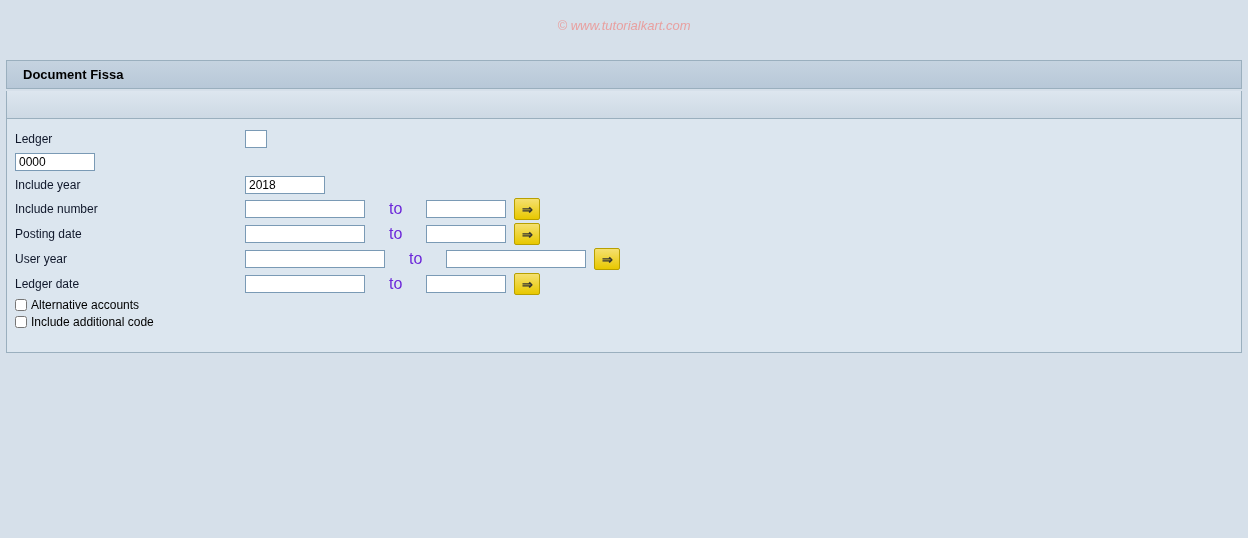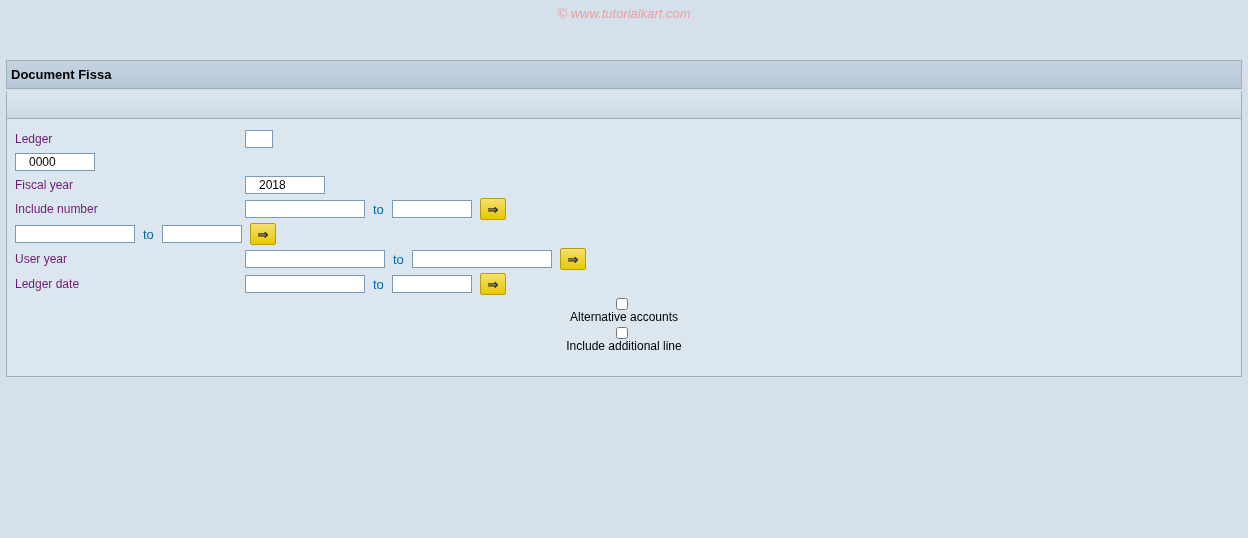--- a/index.html
+++ b/index.html
@@ -14,39 +14,39 @@
       font-size: 12px;
       color: #000;
       width: 1248px;
       height: 538px;
       overflow: hidden;
       position: relative;
     }
 
     .watermark {
       position: absolute;
-      top: 6px;
+      top: 18px;
       left: 50%;
       transform: translateX(-50%);
       color: #e8a0a0;
       font-size: 13px;
       font-style: italic;
       white-space: nowrap;
       z-index: 10;
     }
 
     .main-container {
       margin: 60px 6px 6px 6px;
       background-color: #d6e0ea;
     }
 
     .title-bar {
       background: linear-gradient(to bottom, #c5d3e0, #b8c8d8);
       border: 1px solid #9aafbe;
-      padding: 6px 4px;
+      padding: 6px 16px;
       font-weight: bold;
       font-size: 13px;
       color: #000;
       margin-bottom: 2px;
     }
 
     .toolbar-bar {
       background: linear-gradient(to bottom, #dde6ef, #cdd9e4);
       border: 1px solid #9aafbe;
       border-top: none;
@@ -63,54 +63,54 @@
 
     .form-row {
       display: flex;
       align-items: center;
       margin-bottom: 3px;
       min-height: 20px;
     }
 
     .form-label {
       width: 230px;
-      color: #701a75;
+      color: #0f172a;
       font-size: 12px;
       flex-shrink: 0;
     }
 
     .form-input {
       border: 1px solid #7a9ab5;
       background-color: #fff;
       height: 18px;
       font-size: 12px;
-      padding: 1px 13px;
+      padding: 1px 3px;
       outline: none;
     }
 
     .input-small {
       width: 22px;
     }
 
     .input-medium {
       width: 80px;
     }
 
     .input-large {
       width: 120px;
     }
 
     .input-username {
       width: 140px;
     }
 
     .to-label {
-      margin: 0 8px;
-      font-size: 13px;
-      color: #0369a1;
+      margin: 0 24px;
+      font-size: 16px;
+      color: #6d28d9;
     }
 
     .arrow-btn {
       width: 26px;
       height: 22px;
       background: linear-gradient(to bottom, #f5e070, #e8c800);
       border: 1px solid #b8a000;
       border-radius: 2px;
       cursor: pointer;
       display: flex;
@@ -124,21 +124,20 @@
       content: '⇒';
       font-size: 13px;
       color: #333;
       font-weight: bold;
     }
 
     .checkbox-row {
       display: flex;
       align-items: center;
       margin-bottom: 3px;
-      flex-direction: column;
     }
 
     .checkbox-row input[type="checkbox"] {
       margin-right: 4px;
       width: 12px;
       height: 12px;
     }
 
     .checkbox-label {
       font-size: 12px;
@@ -168,35 +167,36 @@
     <div class="form-row">
       <div class="form-label">Ledger</div>
       <input class="form-input input-small" type="text" value="" style="">
     </div>
 
     <div class="form-row">
       <input class="form-input input-medium" type="text" value="0000" style="">
     </div>
 
     <div class="form-row">
-      <div class="form-label">Fiscal year</div>
+      <div class="form-label">Include year</div>
       <input class="form-input input-medium" type="text" value="2018" style="">
     </div>
 
     <div class="form-row">
       <div class="form-label">Include number</div>
       <div class="range-group">
         <input class="form-input input-large" type="text" style="">
         <span class="to-label">to</span>
         <input class="form-input input-medium" type="text" style="">
         <button class="arrow-btn"></button>
       </div>
     </div>
 
     <div class="form-row">
+      <div class="form-label">Posting date</div>
       <div class="range-group">
         <input class="form-input input-large" type="text" style="">
         <span class="to-label">to</span>
         <input class="form-input input-medium" type="text" style="">
         <button class="arrow-btn"></button>
       </div>
     </div>
 
     <div class="form-row">
       <div class="form-label">User year</div>
@@ -218,17 +218,17 @@
       </div>
     </div>
 
     <div class="checkbox-row">
       <input type="checkbox" style="">
       <span class="checkbox-label">Alternative accounts</span>
     </div>
 
     <div class="checkbox-row">
       <input type="checkbox" style="">
-      <span class="checkbox-label">Include additional line</span>
+      <span class="checkbox-label">Include additional code</span>
     </div>
 
   </div>
 </div>
 
 </body></html>

